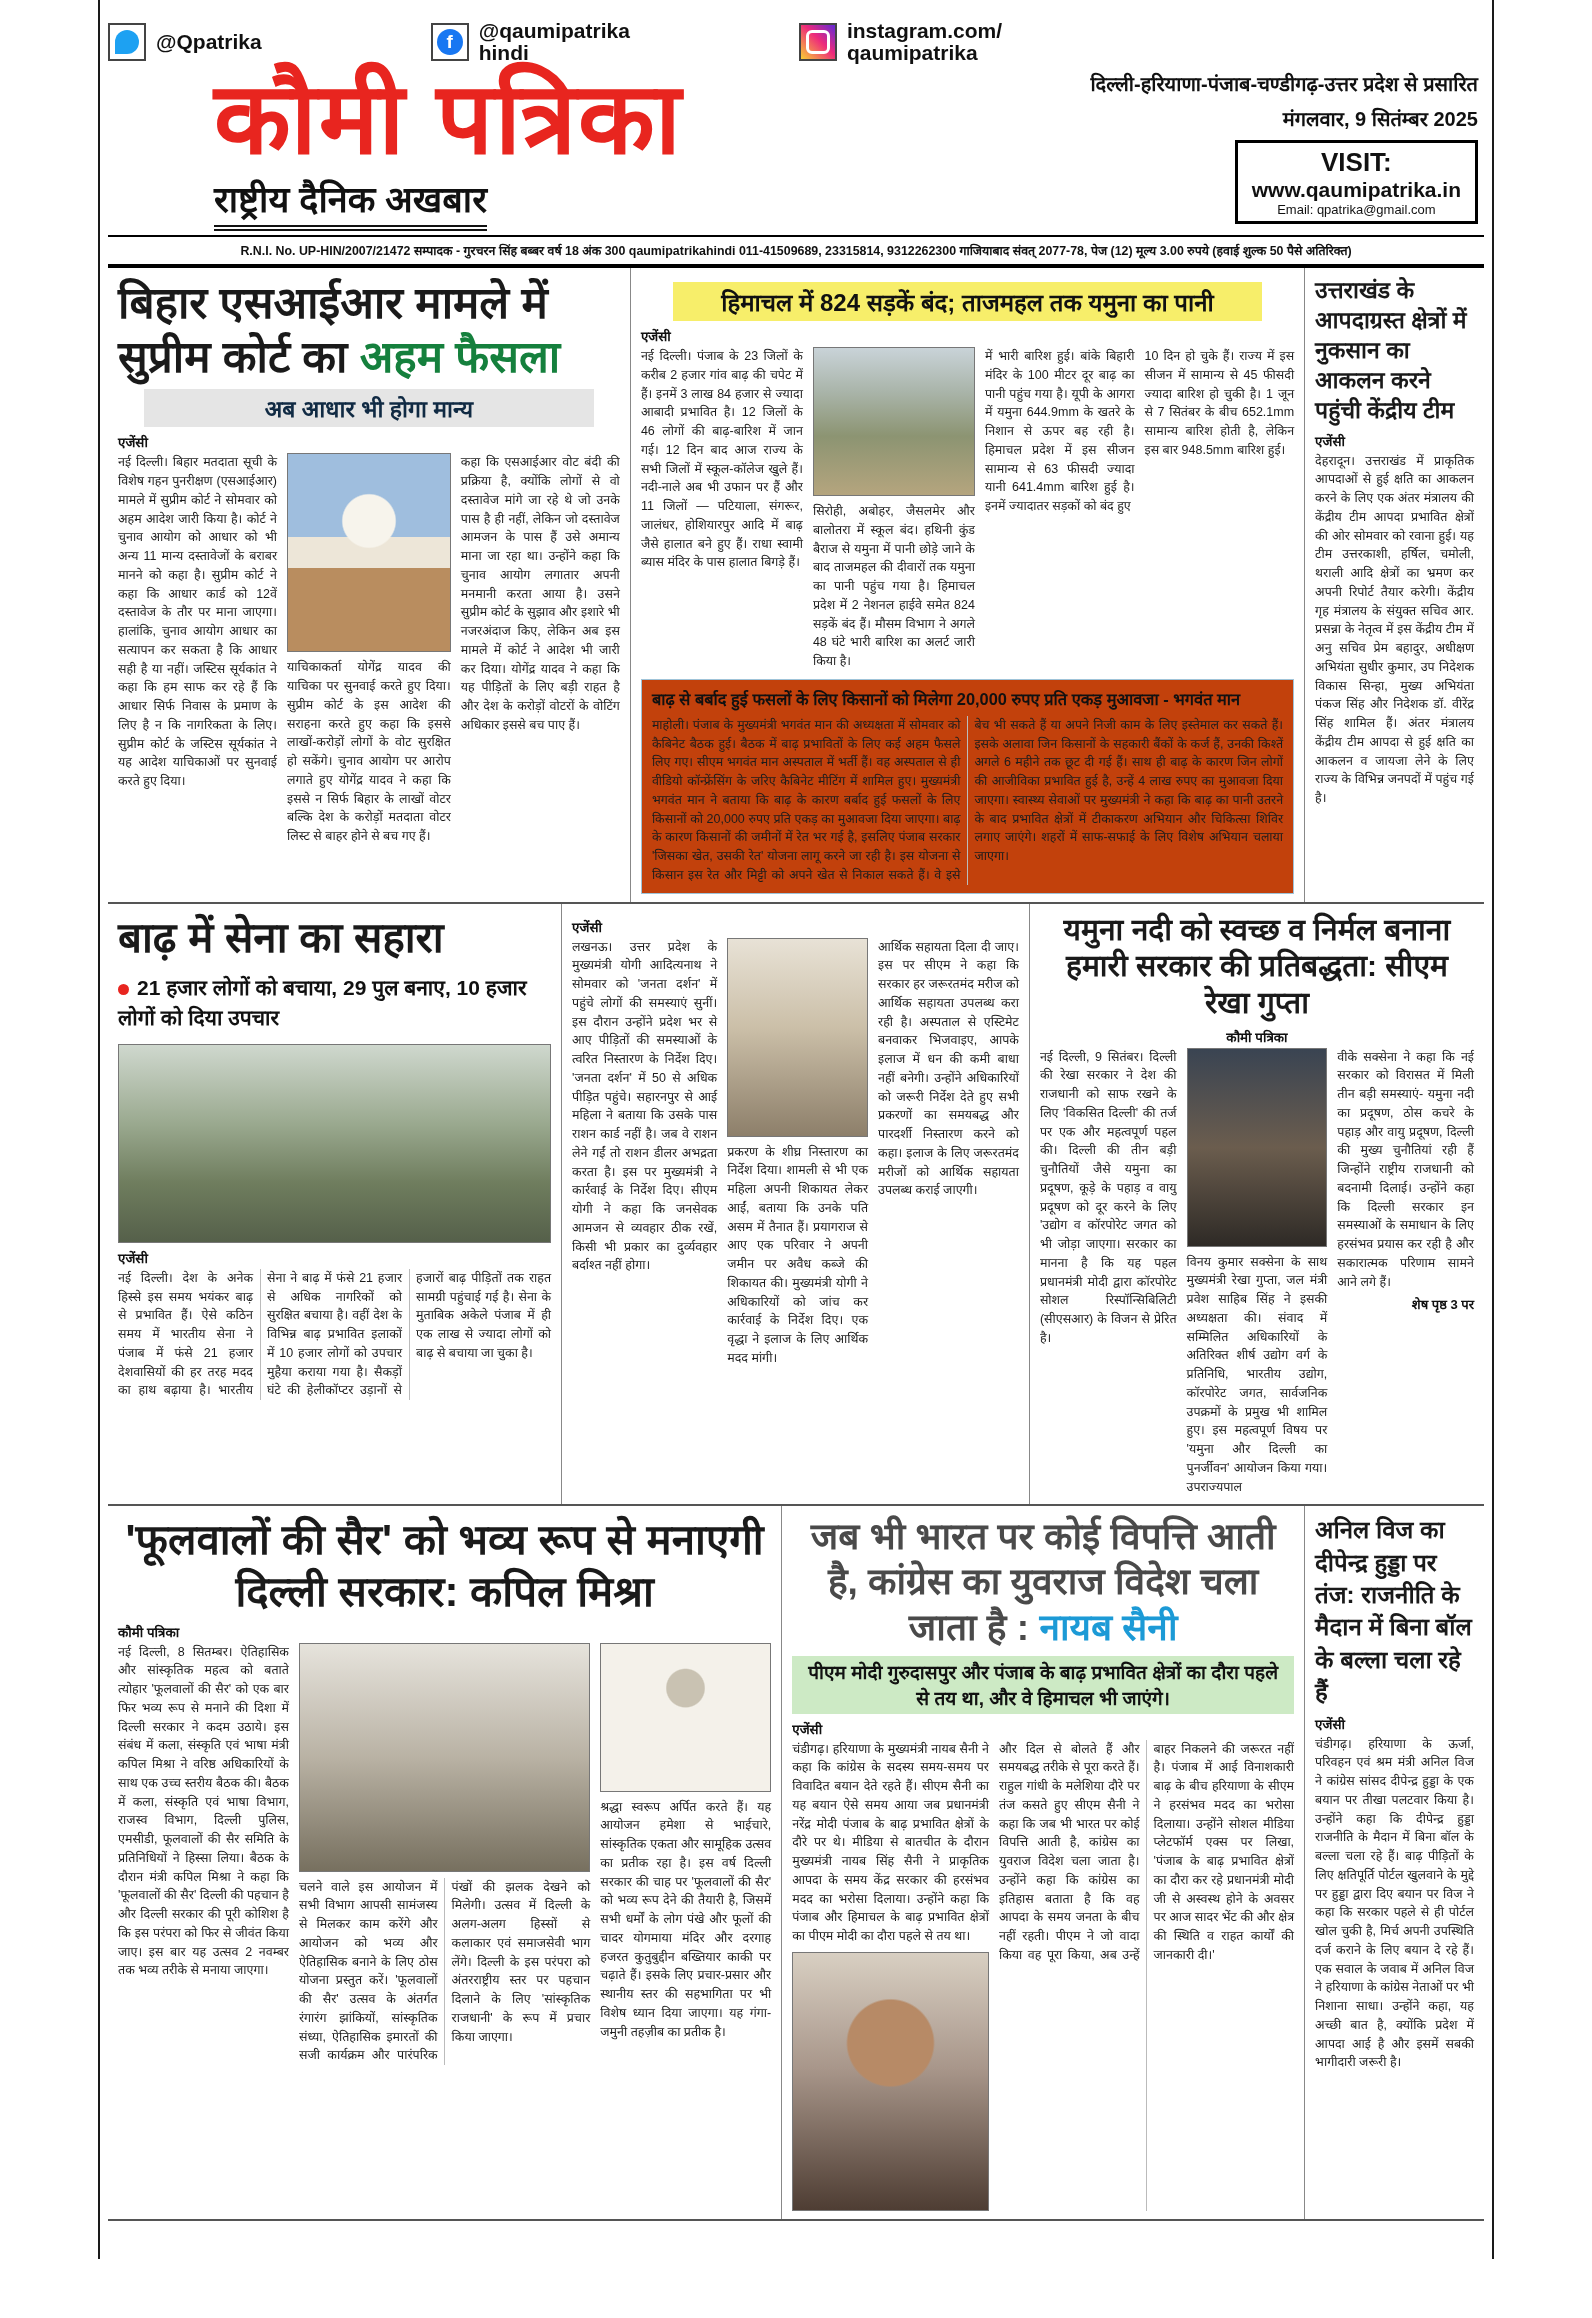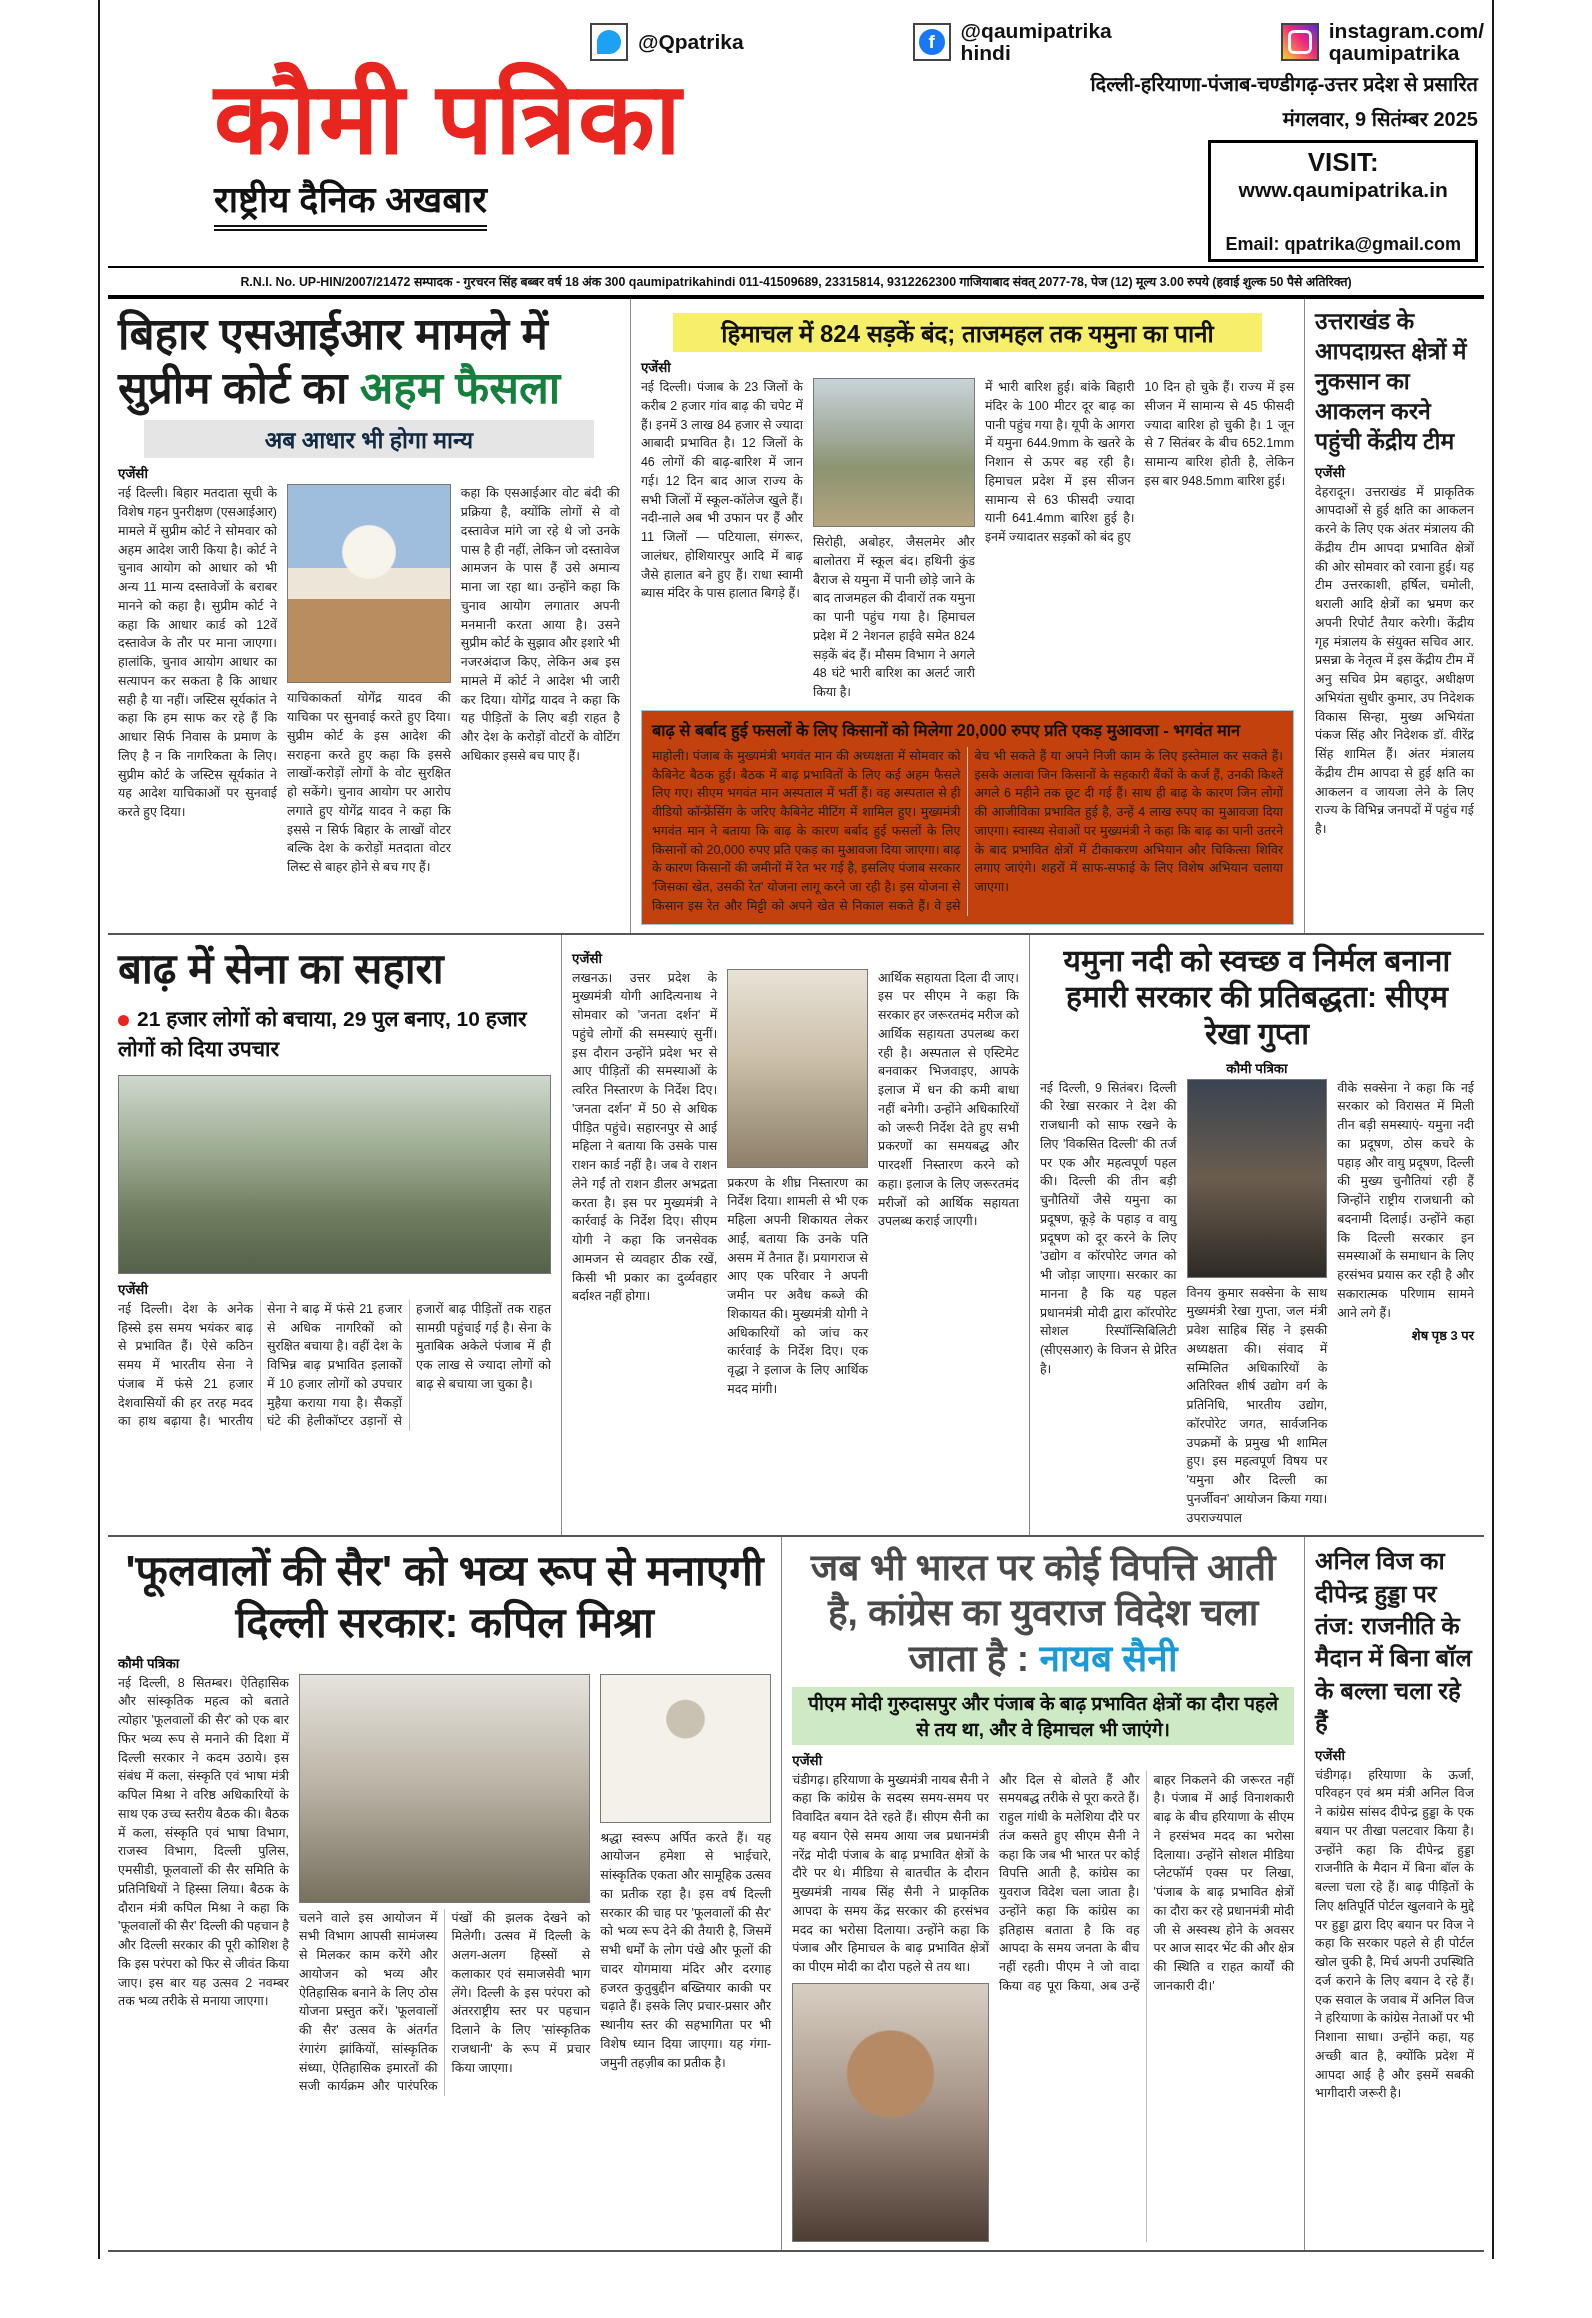--- a/index.html
+++ b/index.html
@@ -1,39 +1,39 @@
 <!DOCTYPE html>
 <html><head>
 <meta charset="utf-8">
 <style>
   html,body{margin:0;padding:0;background:#fff;}
   .page{width:1592px;min-height:2318px;background:#fff;font-family:"Liberation Sans","DejaVu Sans",sans-serif;color:#111;position:relative;}
   .inner{margin:0 98px;border-left:2px solid #1a1a1a;border-right:2px solid #1a1a1a;padding:6px 8px 0 8px;min-height:2259px;box-sizing:border-box;}
   
-  .social-bar{display:flex;justify-content:flex-end;gap:169px;padding:14px 0 4px 0;}
+  .social-bar{display:flex;justify-content:flex-start;gap:169px;padding:14px 0 4px 0;}
   .social-item{display:flex;align-items:center;gap:10px;font-weight:bold;font-size:21px;line-height:1.05;}
   .sicon{width:38px;height:38px;border:2px solid #444;display:flex;align-items:center;justify-content:center;box-sizing:border-box;}
   .sicon-tw{background:#fff;}
   .sicon-tw .bird{width:24px;height:24px;background:#1da1f2;border-radius:50% 50% 50% 0;position:relative;}
   .sicon-fb{background:#fff;}
   .sicon-fb .f{width:26px;height:26px;background:#1877f2;border-radius:50%;color:#fff;font-weight:bold;font-size:19px;display:flex;align-items:center;justify-content:center;}
   .sicon-ig{background:linear-gradient(45deg,#f9ce34,#ee2a7b 55%,#6228d7);}
   .sicon-ig .lens{width:18px;height:18px;border:3px solid #fff;border-radius:6px;}
   
   .masthead{display:flex;justify-content:space-between;align-items:flex-start;padding:0 6px;}
   .mast-left{padding-left:100px;}
   .mast-title{color:#e8251f;font-size:100px;font-weight:800;line-height:1.0;letter-spacing:2px;white-space:nowrap;}
   .mast-sub{font-size:36px;font-weight:bold;color:#111;border-bottom:6px double #111;display:inline-block;margin-top:6px;padding-bottom:2px;}
   .mast-right{text-align:right;width:418px;padding-top:2px;}
   .mast-region{font-weight:bold;font-size:20px;margin-bottom:8px;}
   .mast-date{font-weight:bold;font-size:20px;margin-bottom:8px;}
   .visit-box{border:3px solid #000;display:inline-block;padding:4px 14px;text-align:center;}
   .visit-box .v1{font-weight:bold;font-size:26px;}
   .visit-box .v2{font-weight:bold;font-size:21px;}
-  .visit-box .v3{font-weight:bold;font-size:18px;margin-top:32px;}
+  .visit-box .v3{font-weight:normal;font-size:13px;}
   
   .rni{border-top:2px solid #000;border-bottom:4px solid #000;margin-top:4px;padding:5px 4px;font-size:12.4px;font-weight:bold;text-align:center;}
   
   .band{display:flex;border-bottom:2px solid #555;}
   .col{padding:8px 10px;box-sizing:border-box;}
   .vr{border-right:1px solid #888;}
   .hl{font-weight:800;color:#1a1a1a;line-height:1.22;}
   .byline{font-weight:bold;font-size:13.4px;margin:6px 0 2px 0;}
   .body-txt{font-size:12.5px;line-height:1.5;text-align:justify;color:#1c1c1c;}
   .cols-2{column-count:2;column-gap:14px;column-rule:1px solid #bbb;}

